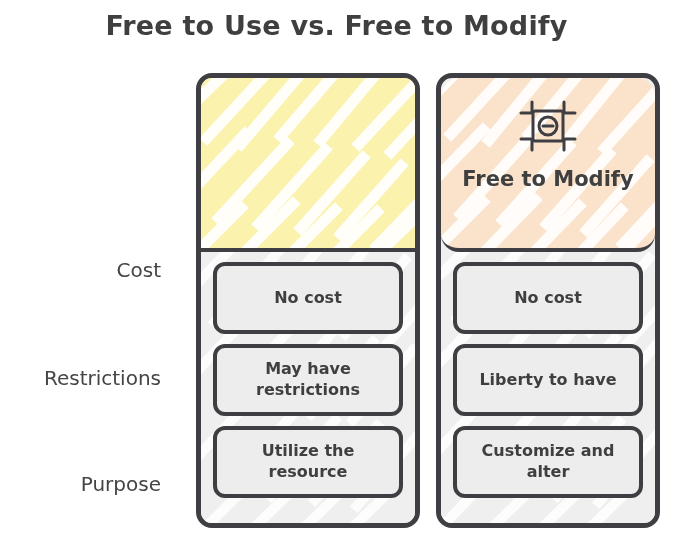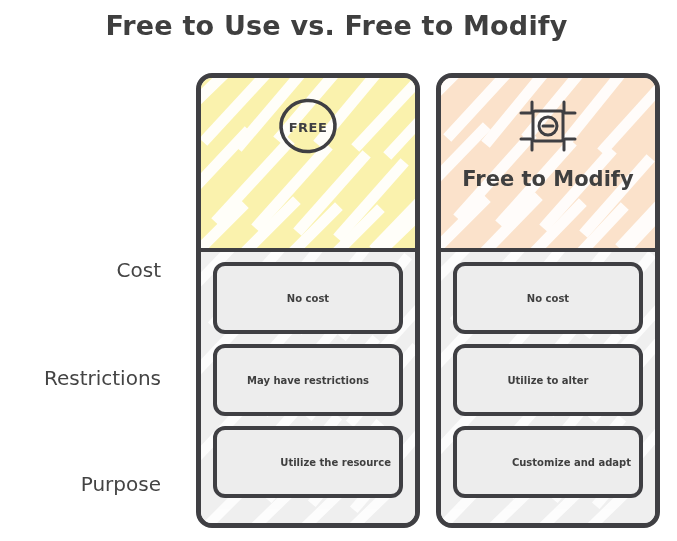--- a/index.html
+++ b/index.html
@@ -77,21 +77,21 @@
   }
 
   .card-header {
     position: relative;
     height: 174px;
     box-sizing: border-box;
     overflow: hidden;
     border-bottom: 4px solid #3f3f43;
   }
   #card-free-to-use .card-header   { background: #faf2ad; }
-  #card-free-to-modify .card-header{ background: #fbe2cb; }
+  #card-free-to-modify .card-header{ background: #fbe2cb; border-radius: 18px; }
 
   .card-icon {
     position: relative;
     height: 72px;
     margin-top: 12px;
     display: flex;
     align-items: center;
     justify-content: center;
   }
   .card-header-title {
@@ -124,21 +124,21 @@
     box-sizing: border-box;
     display: flex;
     align-items: center;
     justify-content: center;
     text-align: center;
     z-index: 2;
   }
   .cell:last-child { margin-bottom: 0; justify-content: flex-end; }
   .cell-text {
     font-family: "DejaVu Sans", sans-serif;
-    font-size: 10px;
+    font-size: 16px;
     font-weight: bold;
     color: #3f3f3f;
     line-height: 1.3;
     padding: 0 8px;
   }
 </style>
 </head>
 <body>
 
 <div id="page-title">Free to Use vs. Free to Modify</div>
@@ -168,26 +168,20 @@
         <path d="M140 156 L200 88"></path>
         <path d="M176 168 L232 110"></path>
         <path d="M-14 184 L40 130"></path>
         <path d="M26 192 L92 126"></path>
         <path d="M70 196 L134 132"></path>
         <path d="M112 198 L176 134"></path>
         <path d="M152 200 L214 140"></path>
       </g>
     </svg>
 
-    <div class="card-icon">
-      <svg width="72" height="68" viewBox="0 0 72 68">
-        <ellipse cx="36" cy="34" rx="27" ry="25.5" fill="none" stroke="#3f3f43" stroke-width="3.6" transform="rotate(-4 36 34)"></ellipse>
-        <text x="36" y="40" text-anchor="middle" font-family="DejaVu Sans, sans-serif" font-size="13" font-weight="bold" fill="#3f3f43" letter-spacing="0.5">FREE</text>
-      </svg>
-    </div>
 
   </div>
 
   <div class="card-body">
     <svg class="hatch" viewBox="0 0 214 273" preserveAspectRatio="none">
       <g stroke="#ffffff" stroke-width="10" stroke-linecap="square" opacity="0.85">
         <path d="M-18 46 L40 -14"></path>
         <path d="M14 70 L84 -8"></path>
         <path d="M56 72 L120 -6"></path>
         <path d="M100 76 L162 0"></path>
@@ -294,19 +288,19 @@
         <path d="M32 294 L98 230"></path>
         <path d="M80 296 L144 234"></path>
         <path d="M126 298 L188 238"></path>
       </g>
     </svg>
 
     <div class="cell">
       <span class="cell-text">No cost</span>
     </div>
     <div class="cell">
-      <span class="cell-text">Utilize to alter</span>
-    </div>
-    <div class="cell">
-      <span class="cell-text">Customize and adapt</span>
+      <span class="cell-text">Liberty to have</span>
+    </div>
+    <div class="cell">
+      <span class="cell-text">Customize and alter</span>
     </div>
   </div>
 </div>
 
 </body></html>

